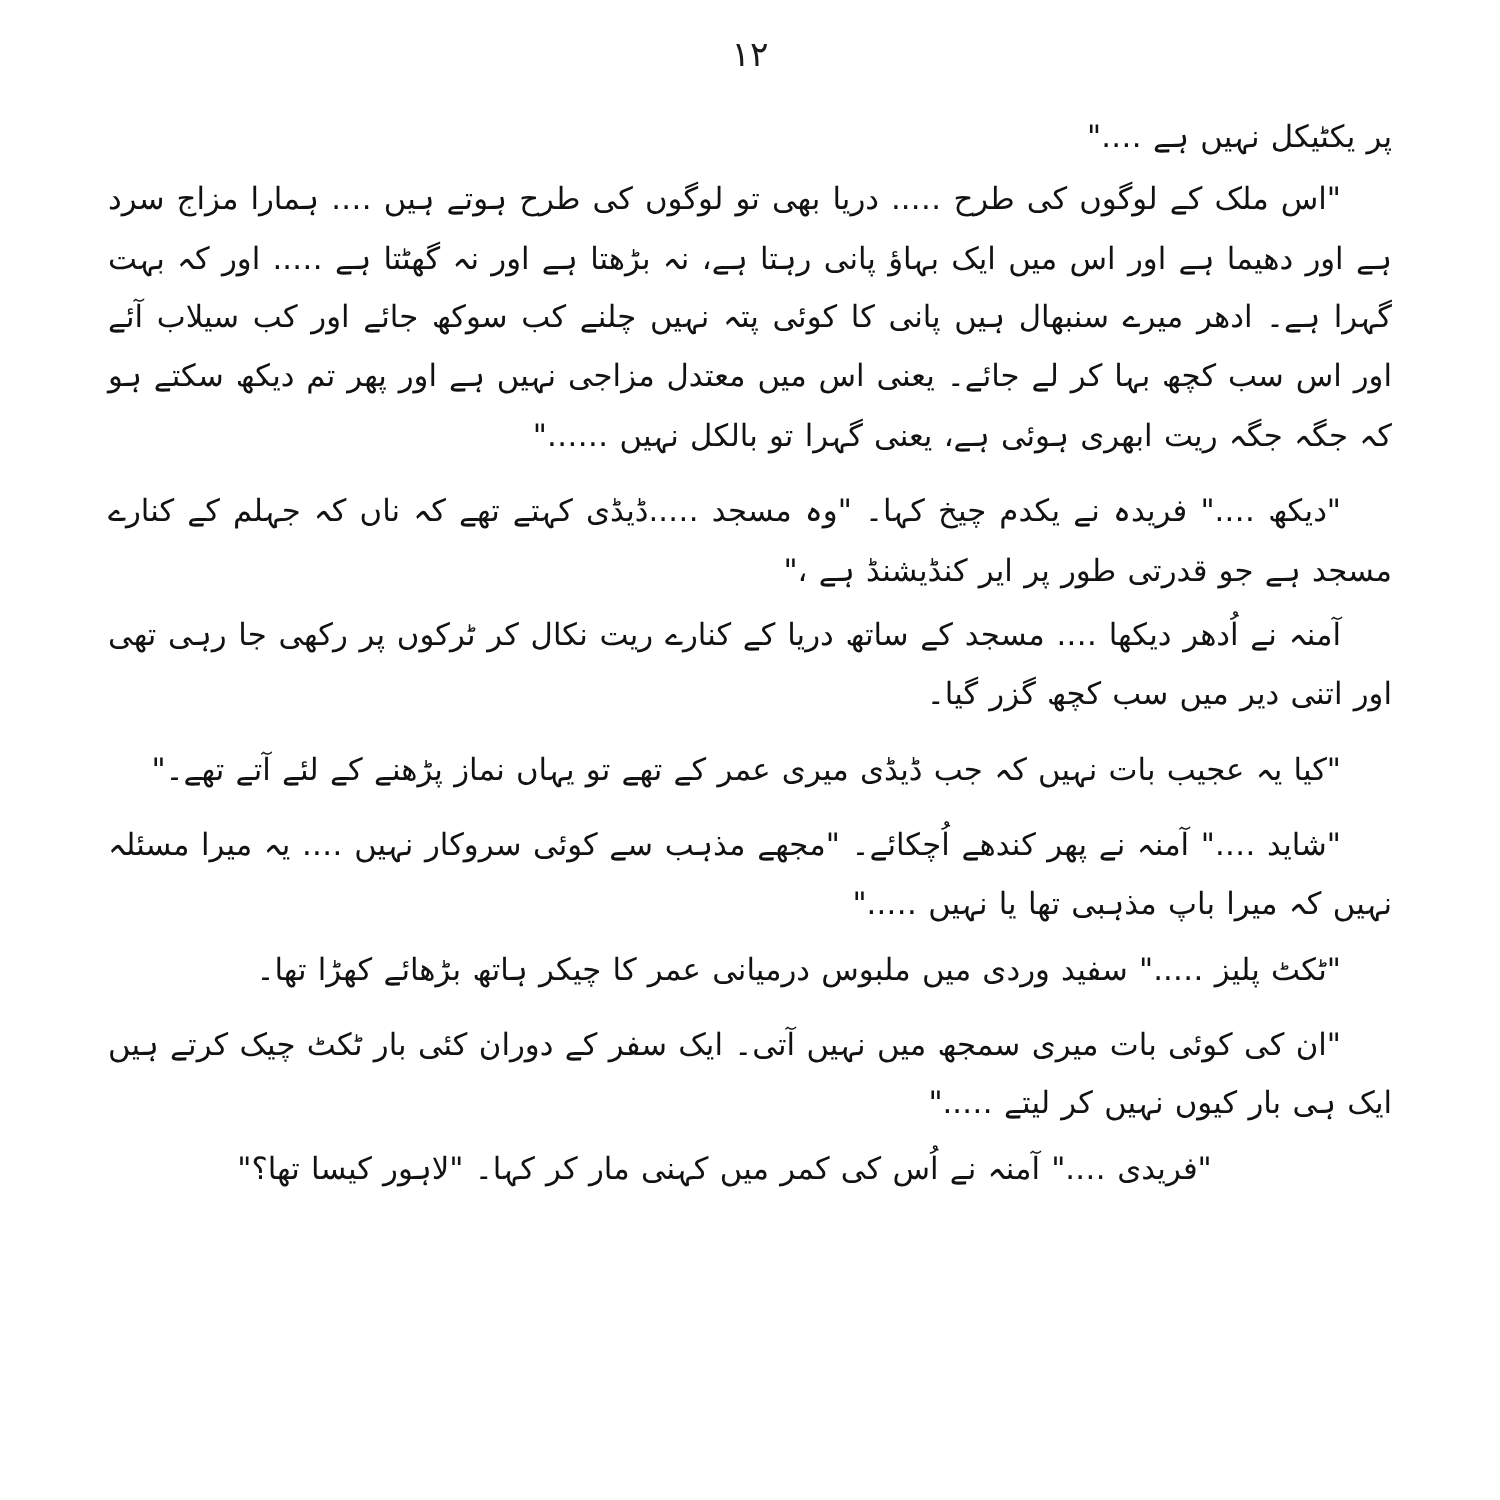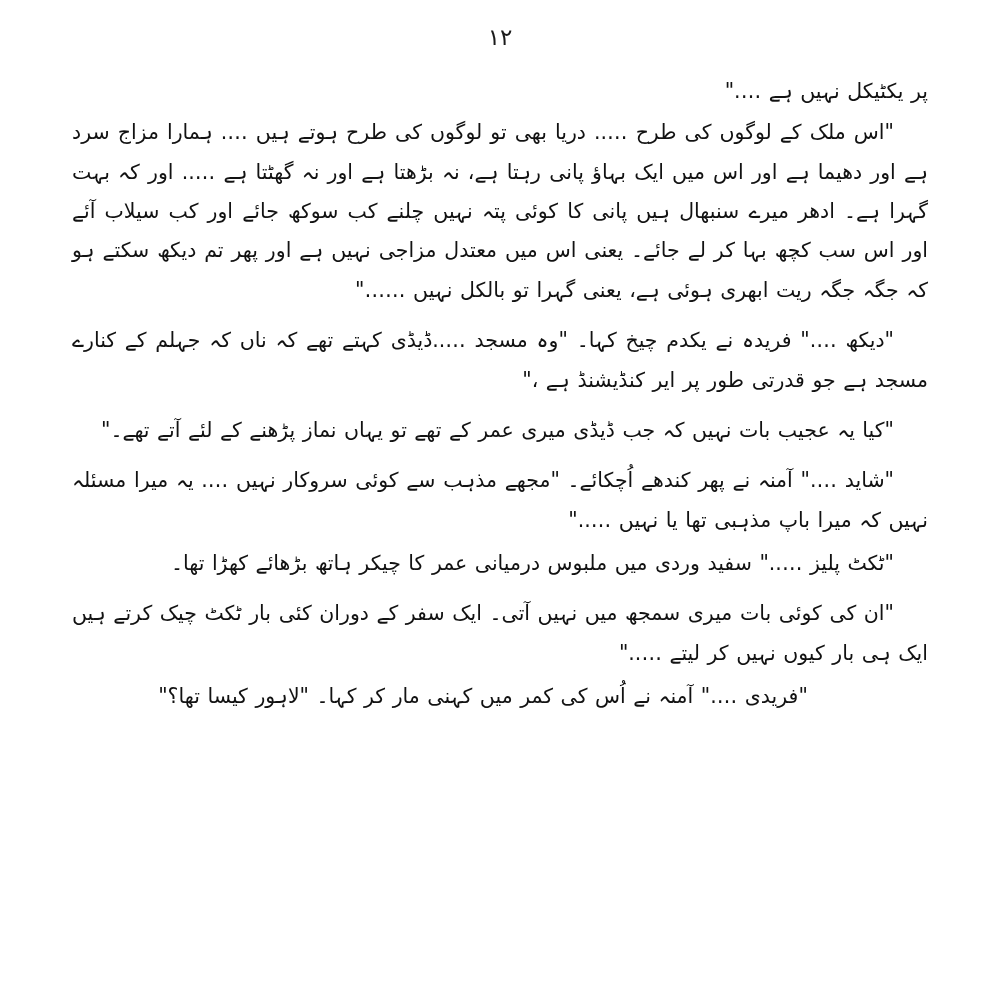--- a/index.html
+++ b/index.html
@@ -87,20 +87,21 @@
   <div class="body-col">
 
     <p class="para continuation">پر یکٹیکل نہیں ہے …."</p>
 
     <p class="para indent">"اس ملک کے لوگوں کی طرح ….. دریا بھی تو لوگوں کی طرح ہوتے ہیں …. ہمارا مزاج سرد ہے اور دھیما ہے اور اس میں ایک بہاؤ پانی رہتا ہے، نہ بڑھتا ہے اور نہ گھٹتا ہے ….. اور کہ بہت گہرا ہے۔ ادھر میرے سنبھال ہیں پانی کا کوئی پتہ نہیں چلنے کب سوکھ جائے اور کب سیلاب آئے اور اس سب کچھ بہا کر لے جائے۔ یعنی اس میں معتدل مزاجی نہیں ہے اور پھر تم دیکھ سکتے ہو کہ جگہ جگہ ریت ابھری ہوئی ہے، یعنی گہرا تو بالکل نہیں ……"</p>
 
     <div class="spacer-sm"></div>
 
     <p class="para indent">"دیکھ …." فریدہ نے یکدم چیخ کہا۔ "وہ مسجد …..ڈیڈی کہتے تھے کہ ناں کہ جہلم کے کنارے مسجد ہے جو قدرتی طور پر ایر کنڈیشنڈ ہے ،"</p>
 
+    <p class="para indent">آمنہ نے اُدھر دیکھا …. مسجد کے ساتھ دریا کے کنارے ریت نکال کر ٹرکوں پر رکھی جا رہی تھی اور اتنی دیر میں سب کچھ گزر گیا۔</p>
 
     <div class="spacer-sm"></div>
 
     <p class="para indent">"کیا یہ عجیب بات نہیں کہ جب ڈیڈی میری عمر کے تھے تو یہاں نماز پڑھنے کے لئے آتے تھے۔"</p>
 
     <div class="spacer-sm"></div>
 
     <p class="para indent">"شاید …." آمنہ نے پھر کندھے اُچکائے۔ "مجھے مذہب سے کوئی سروکار نہیں …. یہ میرا مسئلہ نہیں کہ میرا باپ مذہبی تھا یا نہیں ….."</p>
 
     <p class="para indent">"ٹکٹ پلیز ….." سفید وردی میں ملبوس درمیانی عمر کا چیکر ہاتھ بڑھائے کھڑا تھا۔</p>

